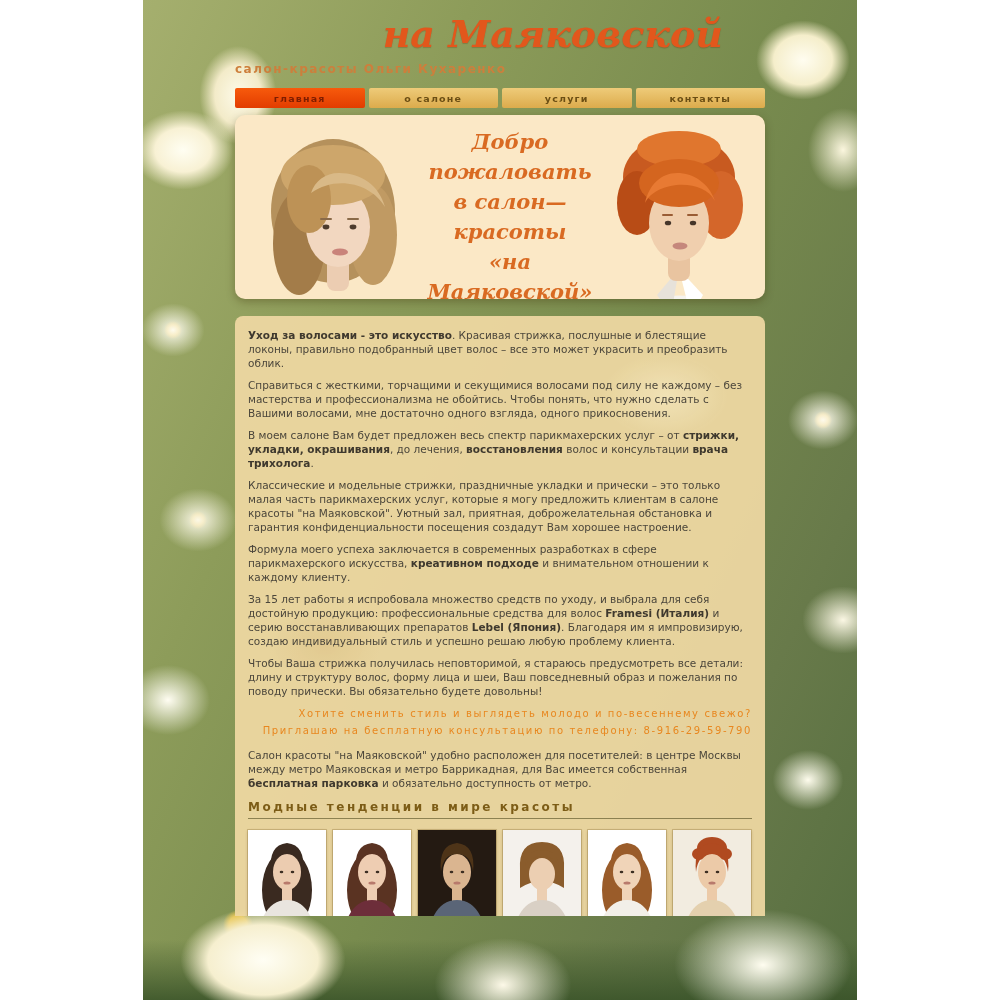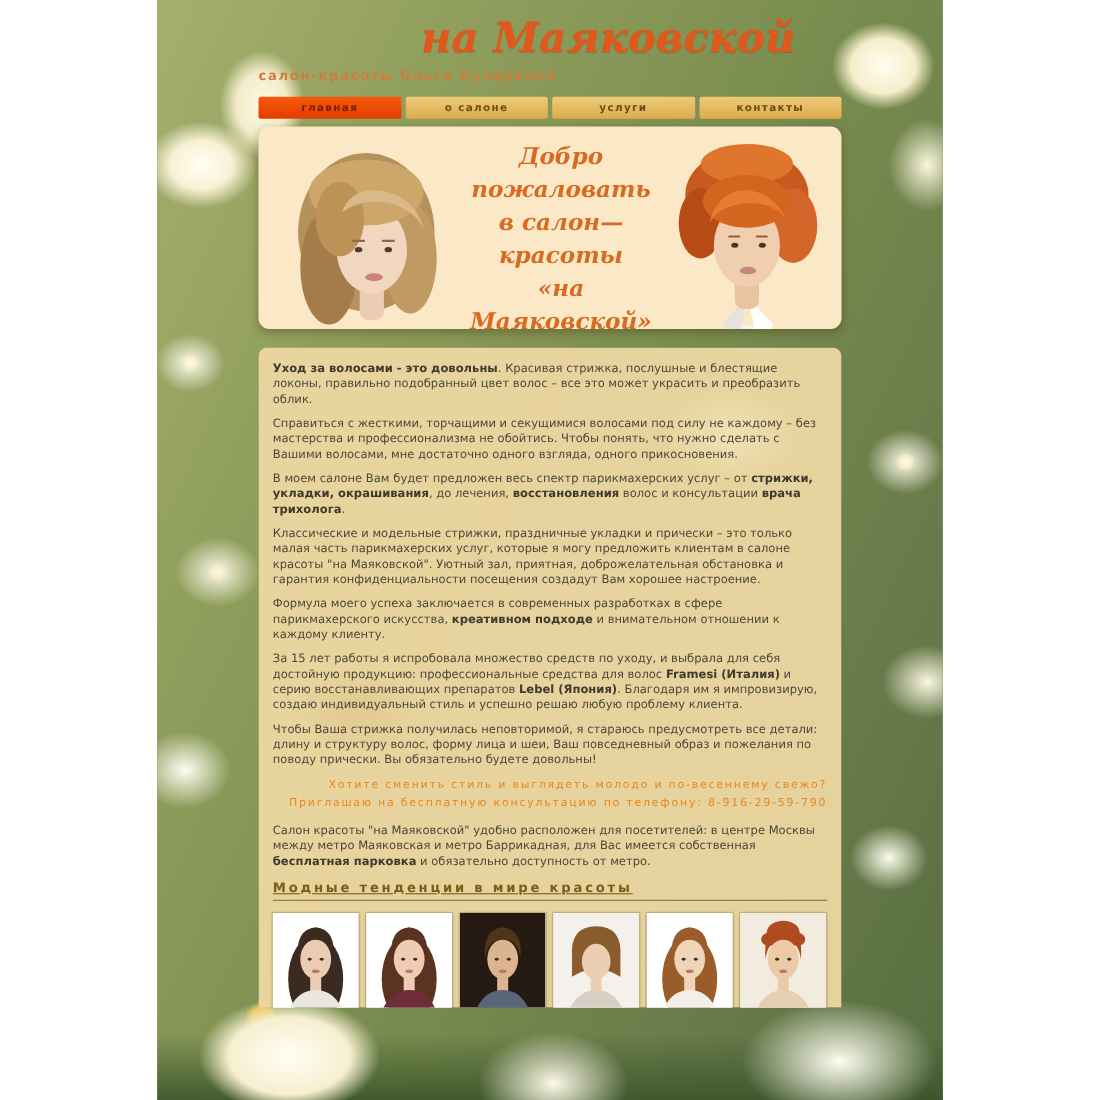--- a/index.html
+++ b/index.html
@@ -86,21 +86,21 @@
                      radial-gradient(ellipse 80px 55px at 90px 330px, rgba(214,183,120,.35), rgba(214,183,120,0) 70%);
   }
   .body-p{ font-size:10.5px; line-height:14px; color:#4b463b; margin-bottom:8px; }
   .body-p b{ color:#3f392e; }
   .accent-line{
     text-align:right; font-size:10px; font-weight:normal; letter-spacing:1.6px;
     color:#e8871f; margin:10px 0 6px; cursor:pointer;
   }
   .accent-line.second{ margin:0 0 12px; }
   .section-heading{
-    font-size:12px; font-weight:bold; letter-spacing:2.5px; color:#7c5c16; margin:10px 0 4px;text-decoration:underline;
+    font-size:12px; font-weight:bold; letter-spacing:2.5px; color:#7c5c16; margin:10px 0 4px;
   }
   .rule{ border:none; border-top:1px solid rgba(90,84,40,.65); margin:0 0 11px; }
 
   
   .gallery{ display:flex; gap:7px; }
   .thumb{
     width:78px; height:95px; flex:0 0 auto; overflow:hidden; cursor:pointer;
     box-shadow:0 0 0 1px rgba(150,120,60,.35), 0 1px 3px rgba(80,60,20,.3);
     background:#fff;
   }
@@ -172,21 +172,21 @@
         <ellipse cx="94" cy="104" rx="3.2" ry="2.3" fill="#46362a"></ellipse>
         <rect x="63" y="95" width="11" height="2" rx="1" fill="#9a5c34"></rect>
         <rect x="88" y="95" width="11" height="2" rx="1" fill="#9a5c34"></rect>
         <ellipse cx="81" cy="127" rx="7.5" ry="3.4" fill="#c5877c"></ellipse>
       </svg>
     </div>
   </div>
 
   <div class="content-col content">
     <div id="paragraphs">
-        <p class="body-p"><b>Уход за волосами - это довольны</b><span>. Красивая стрижка, послушные и блестящие локоны, правильно подобранный цвет волос – все это может украсить и преобразить облик.</span></p>
+        <p class="body-p"><b>Уход за волосами - это искусство</b><span>. Красивая стрижка, послушные и блестящие локоны, правильно подобранный цвет волос – все это может украсить и преобразить облик.</span></p>
         <p class="body-p"><span>Справиться с жесткими, торчащими и секущимися волосами под силу не каждому – без мастерства и профессионализма не обойтись. Чтобы понять, что нужно сделать с Вашими волосами, мне достаточно одного взгляда, одного прикосновения.</span></p>
         <p class="body-p"><span>В моем салоне Вам будет предложен весь спектр парикмахерских услуг – от </span><b>стрижки, укладки, окрашивания</b><span>, до лечения, </span><b>восстановления</b><span> волос и консультации </span><b>врача трихолога</b><span>.</span></p>
         <p class="body-p"><span>Классические и модельные стрижки, праздничные укладки и прически – это только малая часть парикмахерских услуг, которые я могу предложить клиентам в салоне красоты "на Маяковской". Уютный зал, приятная, доброжелательная обстановка и гарантия конфиденциальности посещения создадут Вам хорошее настроение.</span></p>
         <p class="body-p"><span>Формула моего успеха заключается в современных разработках в сфере парикмахерского искусства, </span><b>креативном подходе</b><span> и внимательном отношении к каждому клиенту.</span></p>
         <p class="body-p"><span>За 15 лет работы я испробовала множество средств по уходу, и выбрала для себя достойную продукцию: профессиональные средства для волос </span><b>Framesi (Италия)</b><span> и серию восстанавливающих препаратов </span><b>Lebel (Япония)</b><span>. Благодаря им я импровизирую, создаю индивидуальный стиль и успешно решаю любую проблему клиента.</span></p>
         <p class="body-p"><span>Чтобы Ваша стрижка получилась неповторимой, я стараюсь предусмотреть все детали: длину и структуру волос, форму лица и шеи, Ваш повседневный образ и пожелания по поводу прически. Вы обязательно будете довольны!</span></p>
       </div>
 
     <p class="accent-line">Хотите сменить стиль и выглядеть молодо и по-весеннему свежо?</p>
     <p class="accent-line second">Приглашаю на бесплатную консультацию по телефону: 8-916-29-59-790</p>

